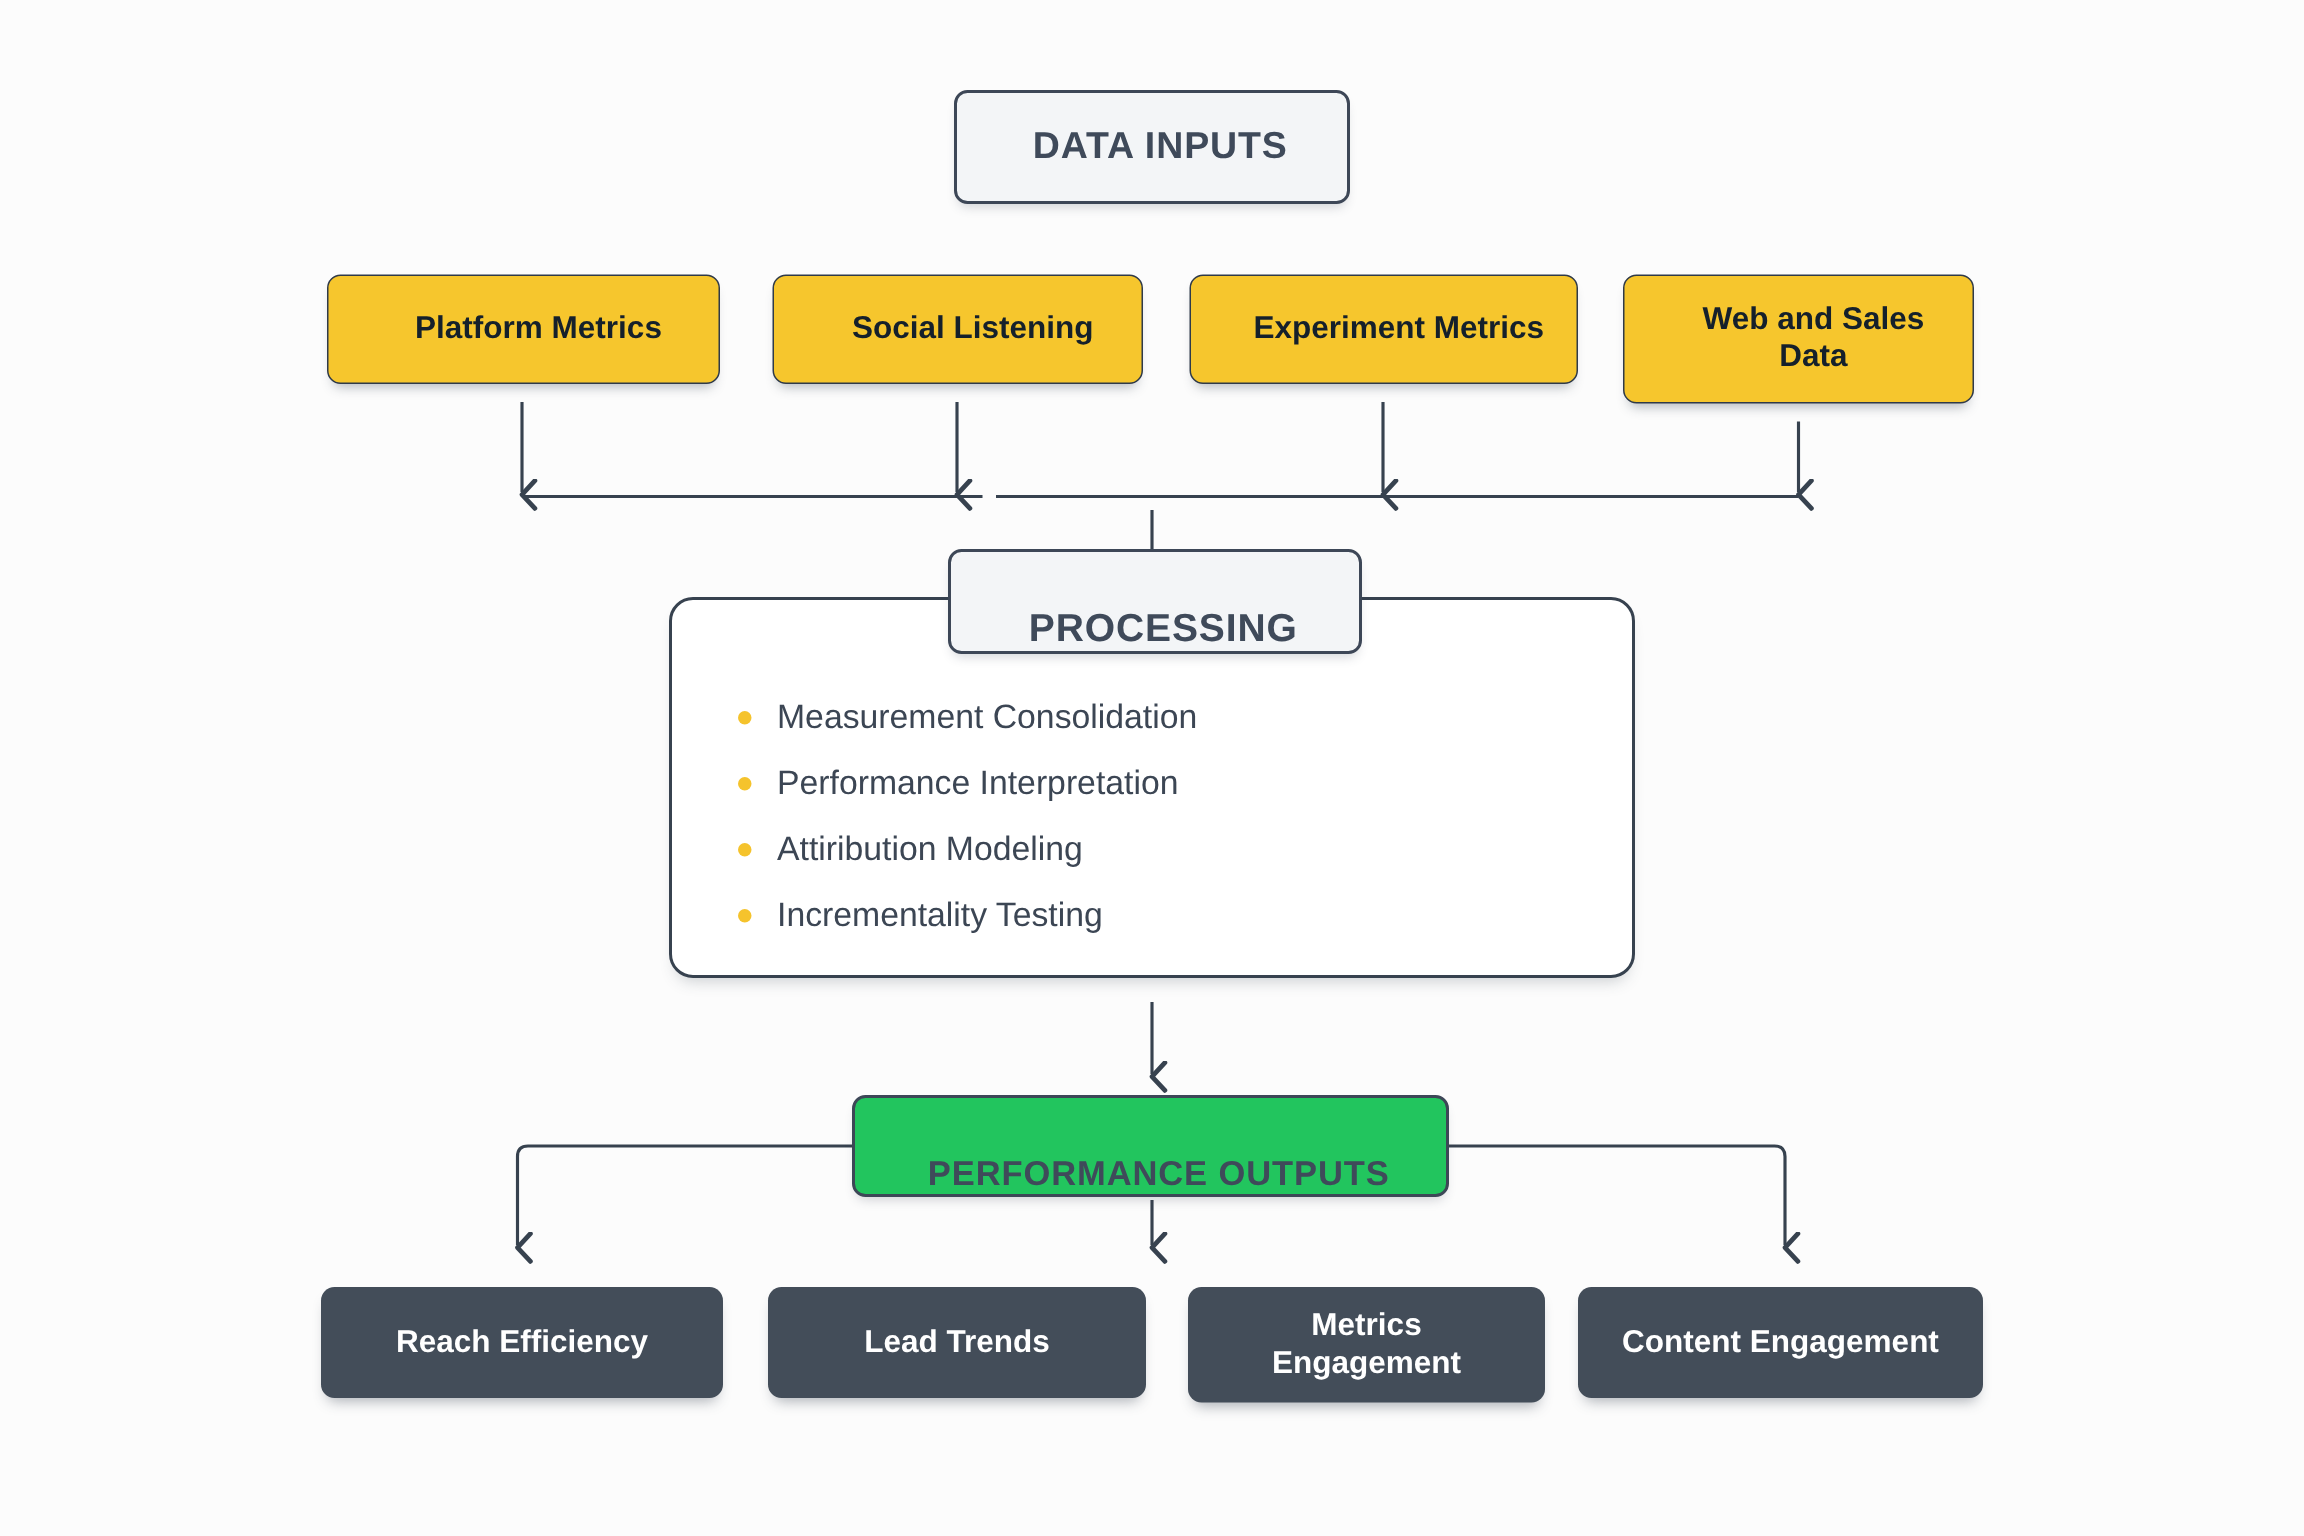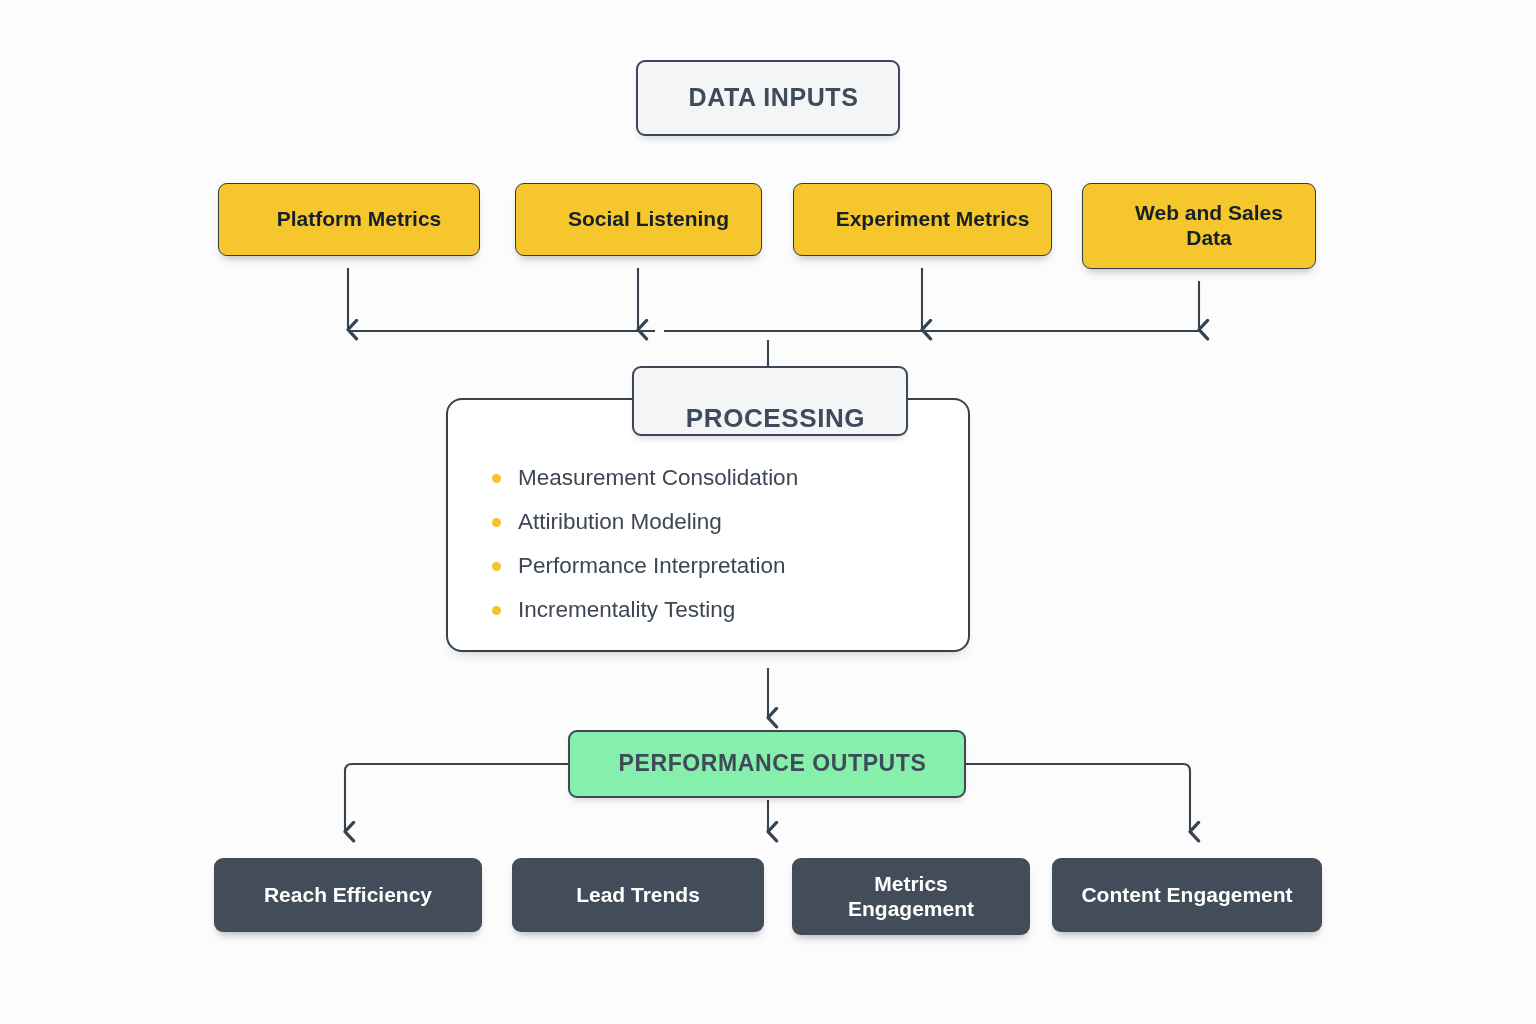--- a/index.html
+++ b/index.html
@@ -43,21 +43,21 @@
   .pill {
     background: #f3f5f7;
     border: 2px solid #3d4757;
     color: #3f4a5a;
     font-weight: bold;
     letter-spacing: 0.6px;
     box-shadow: 0 5px 7px -3px rgba(60,70,85,0.22);
     z-index: 6;
     padding-left: 11px;
   }
-  .pill.on-white { background: #86efac; }
+  .pill.on-white { background: #22c55e; align-items: flex-end; }
 
   
   .chip-yellow {
     background: #f6c62d;
     border: 1.6px solid #2f3a49;
     color: #15202b;
     font-size: 21px;
     font-weight: 600;
     box-shadow: 0 6px 8px -4px rgba(50,60,75,0.35);
     z-index: 4;
@@ -73,21 +73,21 @@
     border: none;
     box-shadow: 0 6px 9px -4px rgba(50,60,75,0.40);
     z-index: 4;
   }
 
   
   #processing-panel {
     position: absolute;
     left: 446px;
     top: 398px;
-    width: 524px;
+    width: 644px;
     height: 254px;
     box-sizing: border-box;
     background: #ffffff;
     border: 2px solid #37424f;
     border-radius: 16px;
     box-shadow: 0 7px 10px -5px rgba(60,70,85,0.25);
     z-index: 3;
     text-align: right;
   }
   #processing-list {
@@ -168,25 +168,25 @@
   </div>
 
   <div id="processing-panel">
     <ul id="processing-list">
       <li>
         <span class="bullet"></span>
         <span>Measurement Consolidation</span>
       </li>
       <li>
         <span class="bullet"></span>
+        <span>Performance Interpretation</span>
+      </li>
+      <li>
+        <span class="bullet"></span>
         <span>Attiribution Modeling</span>
-      </li>
-      <li>
-        <span class="bullet"></span>
-        <span>Performance Interpretation</span>
       </li>
       <li>
         <span class="bullet"></span>
         <span>Incrementality Testing</span>
       </li>
     </ul>
   </div>
 
   <div class="node pill" id="processing-header" style="left:632px; top:366px; width:276px; height:70px; font-size:26px;align-items:flex-end;">
     <span>PROCESSING</span>

